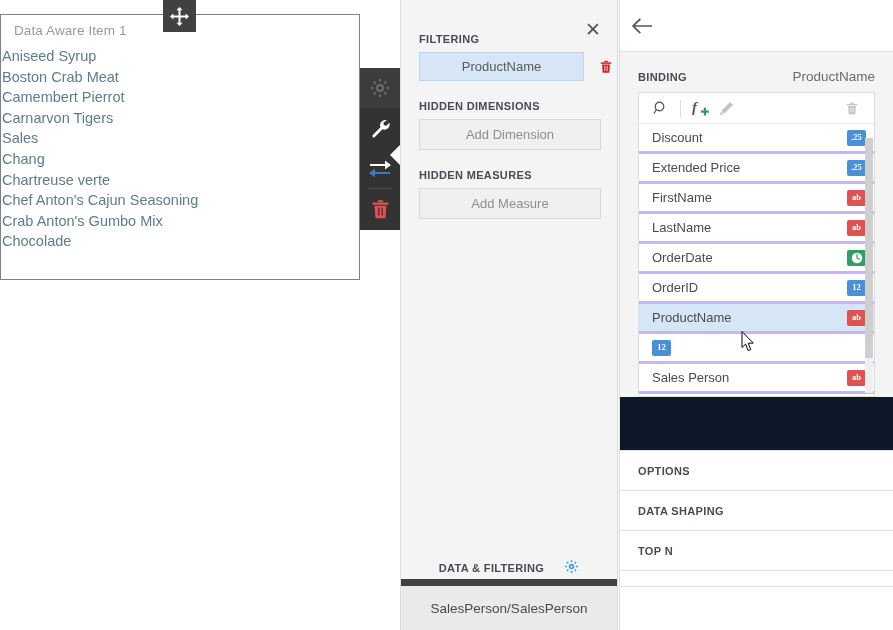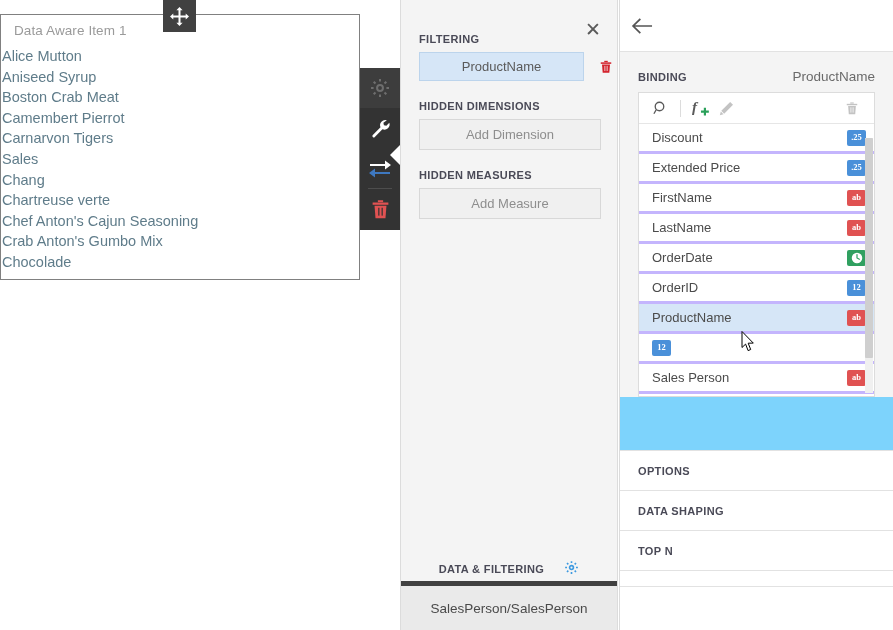--- a/index.html
+++ b/index.html
@@ -101,37 +101,37 @@
     font-size: 13px; color: #8e8e8e; cursor: pointer;
   }
   .mid-gap { height: 19px; }
 
   #mid-footer {
     position: absolute; left: 0; bottom: 0; width: 100%;
   }
   #data-filtering-bar {
     height: 26px; display: flex; align-items: center; justify-content: center;
     gap: 20px; background: #f4f4f4;
-    border-bottom: 5px solid #404040;
+    border-bottom: 7px solid #404040;
     padding-bottom: 3px;
   }
   #data-filtering-label {
     font-size: 11px; font-weight: bold; color: #4a4a57; letter-spacing: .35px;
   }
   #datasource-row {
     height: 44px; background: #eaeaea;
     display: flex; align-items: center; justify-content: center;
     font-size: 13.5px; color: #4a4a4a; cursor: pointer;
   }
 
   
   #right-panel {
     position: absolute; left: 619px; top: 0px;
     width: 274px; height: 630px;
-    background: #7dd3fc;
+    background: #0f172a;
     border-left: 1px solid #dcdcdc;
   }
   #rp-header {
     height: 52px; background: #ffffff;
     border-bottom: 1px solid #e2e2e2;
     display: flex; align-items: center;
   }
   #rp-back {
     width: 44px; height: 52px; display: flex; align-items: center;
     justify-content: center; cursor: pointer;
@@ -217,21 +217,20 @@
 </head>
 <body>
 
 <div id="app">
 
   <div id="canvas">
 
     <div id="data-item">
       <div id="data-item-title">Data Aware Item 1</div>
       <div id="data-item-list">
-        <div class="dataitem-row">Alice Mutton</div>
         <div class="dataitem-row">Aniseed Syrup</div>
         <div class="dataitem-row">Boston Crab Meat</div>
         <div class="dataitem-row">Camembert Pierrot</div>
         <div class="dataitem-row">Carnarvon Tigers</div>
         <div class="dataitem-row">Sales</div>
         <div class="dataitem-row">Chang</div>
         <div class="dataitem-row">Chartreuse verte</div>
         <div class="dataitem-row">Chef Anton's Cajun Seasoning</div>
         <div class="dataitem-row">Crab Anton's Gumbo Mix</div>
         <div class="dataitem-row">Chocolade</div>

